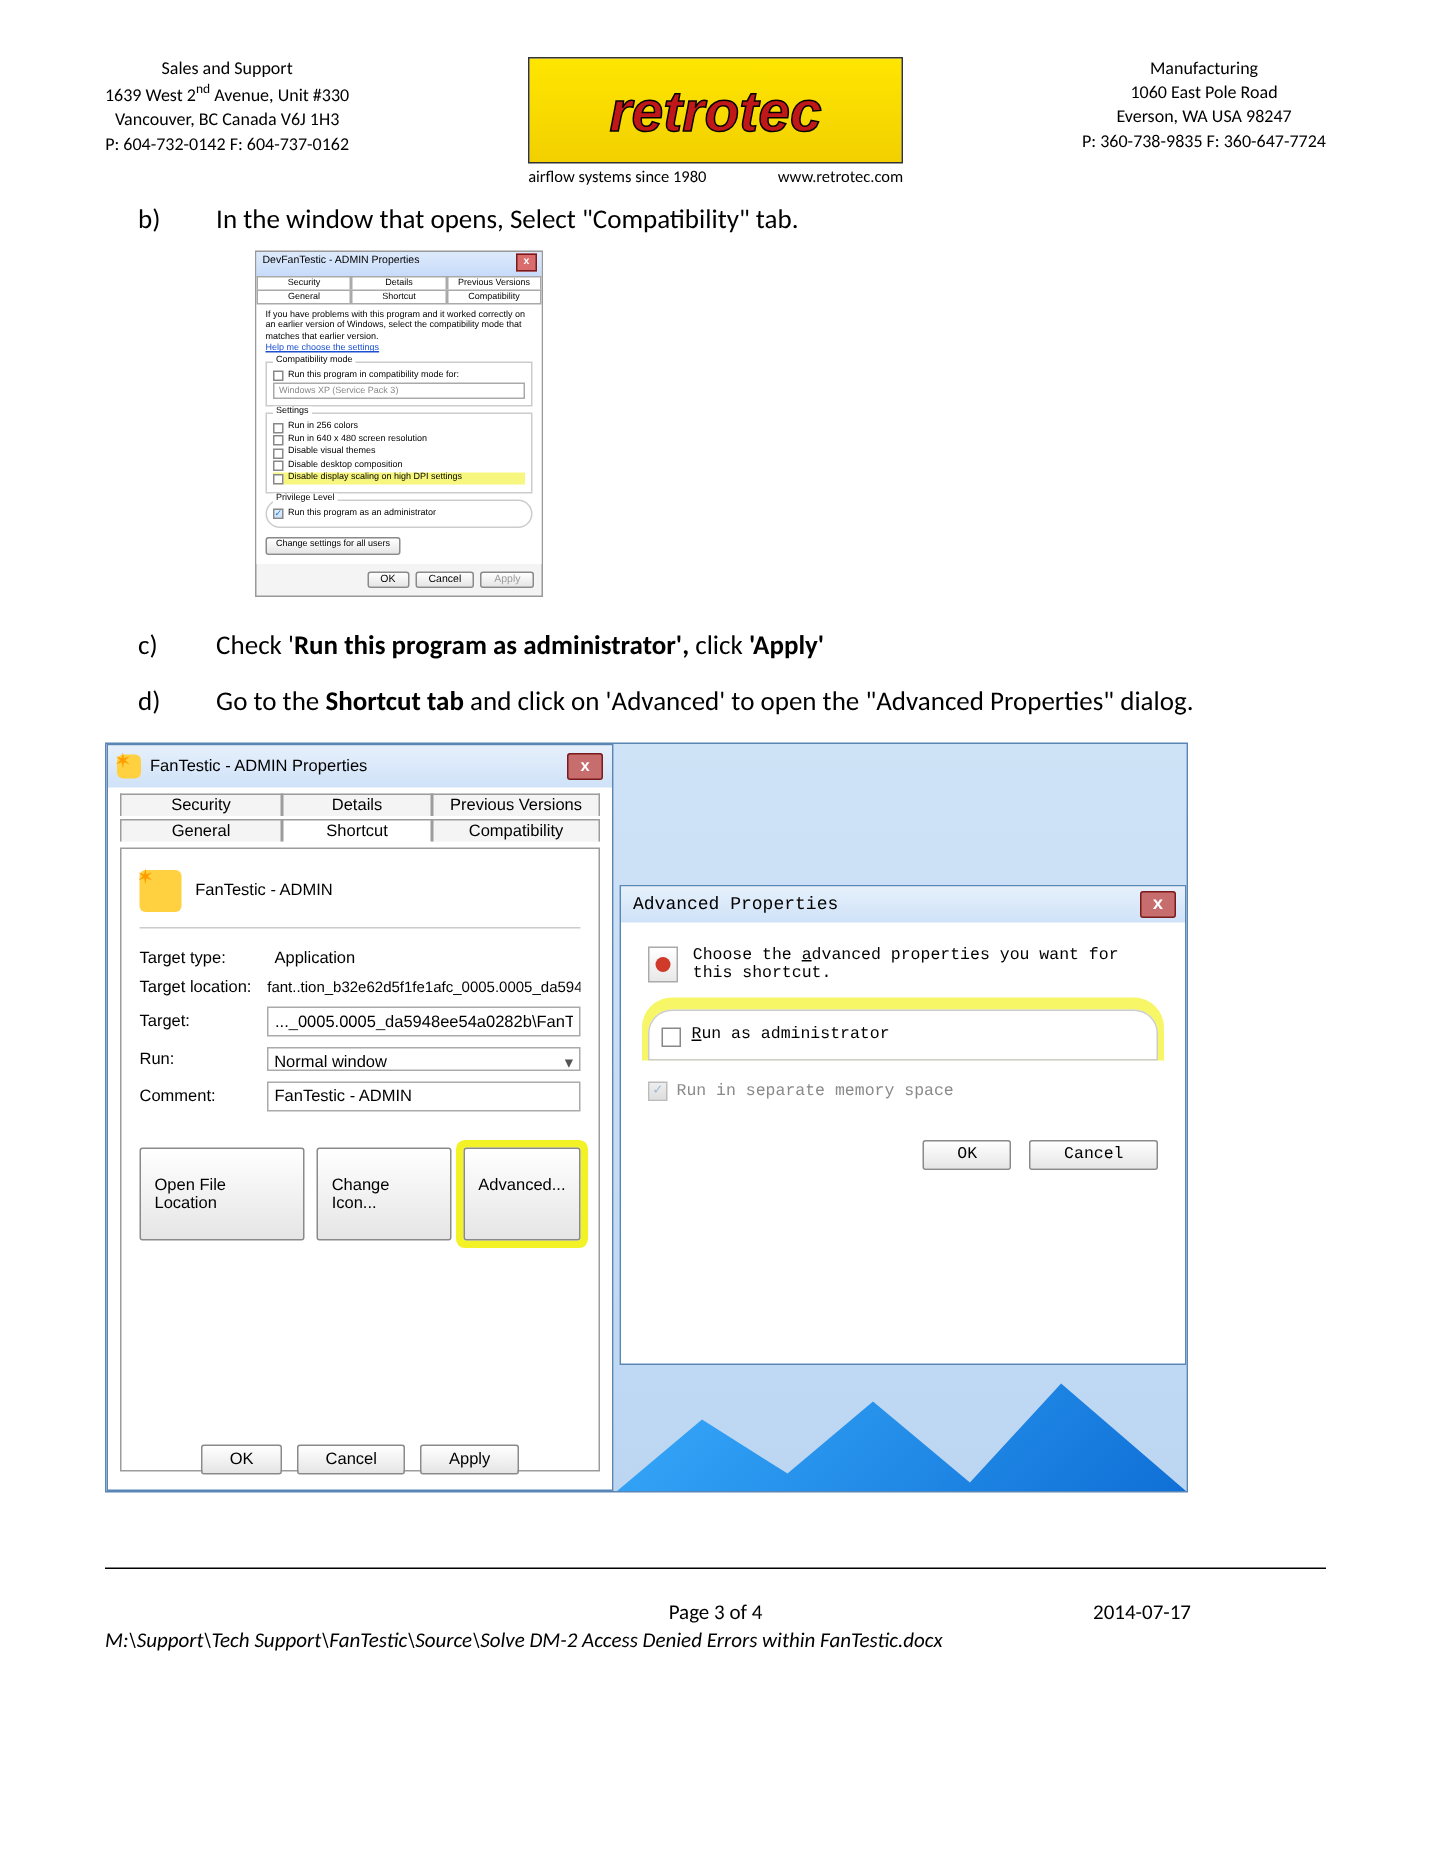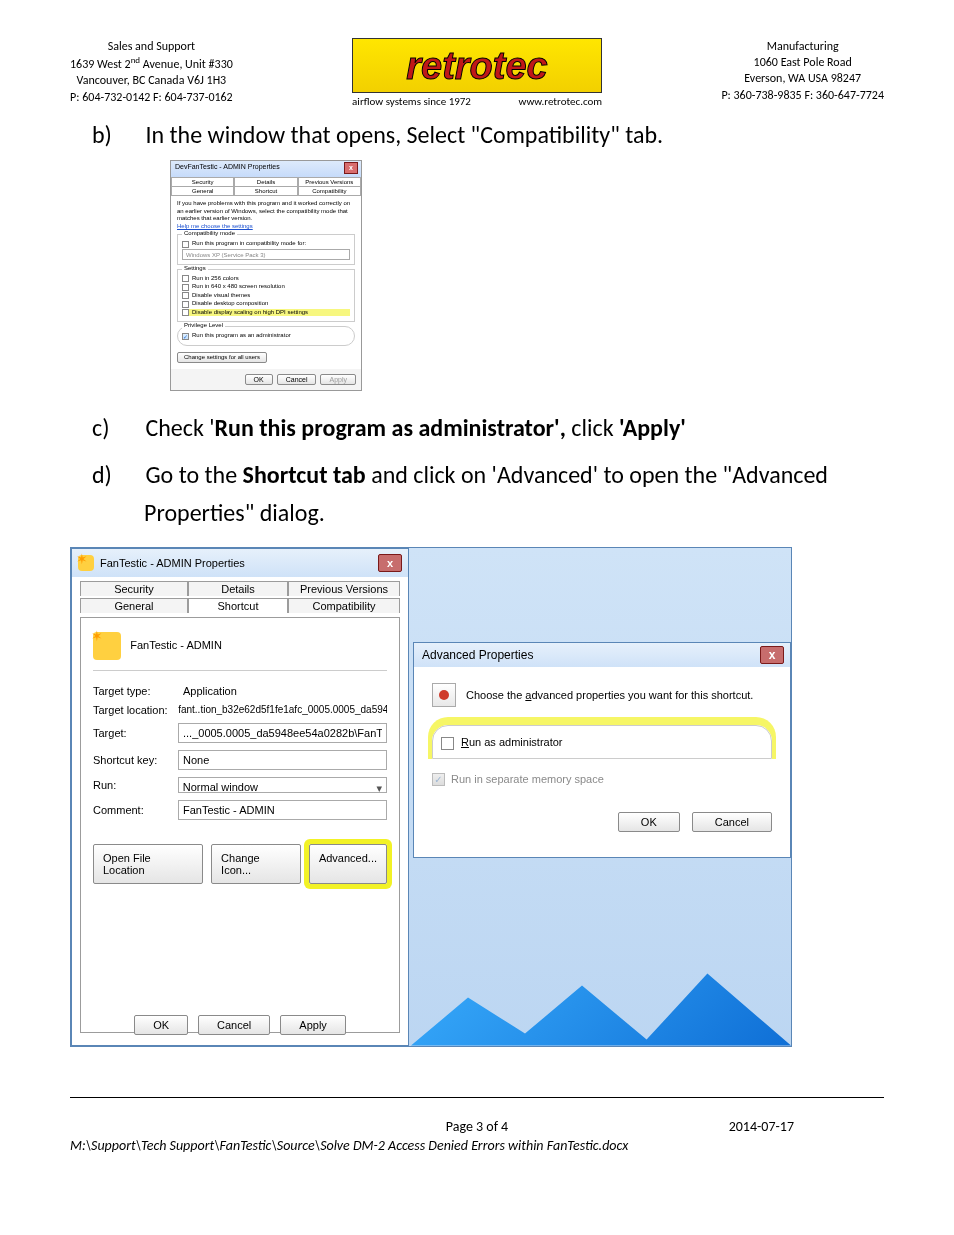--- a/index.html
+++ b/index.html
@@ -2,25 +2,25 @@
 <html><head>
 <meta charset="utf-8">
 <style>
   * { box-sizing: border-box; margin: 0; padding: 0; }
   body { font-family: Calibri, Arial, sans-serif; font-size: 14px; color: #000; background: #fff; width: 954px; padding: 38px 70px 20px 70px; }
   
   .hdr { display: flex; justify-content: space-between; align-items: flex-start; margin-bottom: 8px; }
   .hdr .col { font-size: 12px; line-height: 1.35; text-align: center; }
   .sup { font-size: 9px; vertical-align: super; }
   .logo-block { display:flex; flex-direction:column; align-items:center; }
-  .logo { width: 250px; height: 55px; background: linear-gradient(#ffe600,#f2d000); border: 1px solid #333; display:flex; align-items:center; justify-content:center; }
+  .logo { width: 250px; height: 71px; background: linear-gradient(#ffe600,#f2d000); border: 1px solid #333; display:flex; align-items:center; justify-content:center; }
   .logo svg text { font-family: Arial Black, Arial; font-weight: 900; font-style: italic; }
   .logo-sub { font-size: 11px; display:flex; justify-content:space-between; width:250px; margin-top:2px;}
   
-  .step { font-size: 24px; line-height:1.6; margin: 8px 0 6px 60px; text-indent: -26px; padding-left: 14px;}
+  .step { font-size: 18px; line-height:1.6; margin: 8px 0 6px 60px; text-indent: -26px; padding-left: 14px;}
   .step .lab { display:inline-block; width: 22px; }
   .thin-rule { border-top:1px solid #000; margin-top:360px; }
   .footer { font-size: 14px; text-align: center; margin-top: 3px;}
   .footer-right { position: absolute; right: 90px; }
   .foot-wrap { position: relative; margin-top: 20px; }
   .path { font-size:14px; margin-top:2px;font-style:italic;}
   
   .compat-dlg { width: 192px; margin: 6px 0 18px 100px; border:1px solid #999; font-size:6.5px; font-family: Tahoma, Arial; background:#f4f4f4; }
   .compat-dlg .ttl { height:16px; background:linear-gradient(#ddeafb,#c6dbfa); color:#000; padding:2px 4px; position:relative; font-size:7px;}
   .compat-dlg .ttl .x { position:absolute; right:3px; top:1px; width:14px; height:12px; background:#d96d6d; border:1px solid #7a1a1a; color:#fff; text-align:center; line-height:10px; font-weight:bold; }
@@ -56,26 +56,26 @@
   .props .pane { border:1px solid #9c9c9c; margin:0 8px 8px 8px; padding:14px 12px 10px 12px; height:416px; position:relative; background:#fff;}
   .props .icon { width:28px; height:28px; display:inline-block; background:#ffd040; border-radius:4px; position:relative; vertical-align:middle;}
   .props .icon::before { content:"✶"; position:absolute; top:-4px; left:-2px; color:#ff9c00; font-size:14px;}
   .props .icon-title { border-bottom:1px solid #ccc; padding-bottom:10px; margin-bottom:14px;}
   .props .row { display:flex; align-items:center; margin:7px 0; gap:8px;}
   .props .row .k { width:82px; white-space:nowrap; }
   .props input.textin { border:1px solid #aaa; height:20px; width:222px; padding:0 4px; font-family:inherit; font-size:11px; background:#fff;}
   .props .runsel { border:1px solid #aaa; height:16px; width:222px; padding:0 16px 0 4px; position:relative; background:#fff; line-height:18px;}
   .props .runsel::after { content:"▾"; position:absolute; right:4px; top:1px; color:#555;}
   .props .btnrow2 { display:flex; gap:8px; margin-top:24px;}
-  .props .btn { font-size:11px; padding:7px 9px;}
+  .props .btn { font-size:11px; padding:18px 9px;}
   .props .mainbtns { position:absolute; bottom:10px; left:0; right:0; display:flex; justify-content:center; gap:10px;}
   .props .mainbtns .btn { padding:3px 18px; }
   .hlbtn { box-shadow: 0 0 0 5px rgba(240,240,0,0.85); border-radius:3px;}
   
-  .adv { left:342px; top:94px; width:378px; height:216px; border:1px solid #5a86b6; background:#fff; }
+  .adv { left:342px; top:94px; width:378px; height:320px; border:1px solid #5a86b6; background:#fff;font-family:Liberation Mono, monospace; }
   .adv .titlebar { height:24px; background:linear-gradient(#e6f0fb,#cfe2f8); display:flex; align-items:center; padding:0 8px; position:relative; font-size:12px;}
   .adv .titlebar .x { position:absolute; right:6px; top:3px; width:24px; height:18px; background:#c76d6d; border:1px solid #7a1a1a; color:#fff; display:flex; align-items:center; justify-content:center; font-weight:bold; border-radius:2px;}
   .adv .body2 { padding:16px 18px 12px 18px; font-size:11px;}
   .adv .lead { display:flex; align-items:center; gap:10px; margin-bottom:18px;}
   .adv .leadicon { width:24px; height:24px; border:1px solid #aaa; background:linear-gradient(#fff,#e8e8e8); display:flex; align-items:center; justify-content:center;}
   .adv .leadicon .r { width:10px; height:10px; background:#cf3a2a; border-radius:50%;}
   .adv .grpbox { border:1px solid #ccc; padding:10px 10px 10px 28px; position:relative; margin-bottom:14px;}
   .adv .grpbox .chkb { position:absolute; left:8px; top:11px; width:13px; height:13px; border:1px solid #888; background:#fff;}
   .adv .chkline { display:flex; align-items:center; gap:6px; color:#8a8a8a;}
   .adv .chkline .chkb2 { width:13px; height:13px; border:1px solid #bbb; background:linear-gradient(#eeeeee,#dddddd);}
@@ -97,21 +97,21 @@
     <div>Vancouver, BC Canada V6J 1H3</div>
     <div>P: 604-732-0142 F: 604-737-0162</div>
   </div>
   <div class="logo-block">
     <div class="logo">
       <svg width="240" height="50">
           <text x="120" y="38" text-anchor="middle" fill="#c01818" stroke="#000" stroke-width="1" font-size="38">retrotec</text>
         </svg>
     </div>
     <div class="logo-sub">
-      <span>airflow systems since 1972</span>
+      <span>airflow systems since 1980</span>
       <span>www.retrotec.com</span>
     </div>
   </div>
   <div class="col">
     <div>Manufacturing</div>
     <div>1060 East Pole Road</div>
     <div>Everson, WA USA 98247</div>
     <div>P: 360-738-9835 F: 360-647-7724</div>
   </div>
 </div>
@@ -226,24 +226,20 @@
         </div>
       <div class="row">
           <span class="k">Target location:</span>
           <span style="font-size:10px;white-space:nowrap;overflow:hidden;width:222px;">fant..tion_b32e62d5f1fe1afc_0005.0005_da5948e</span>
         </div>
       <div class="row">
           <span class="k">Target:</span>
           <input class="textin" value="..._0005.0005_da5948ee54a0282b\FanTestic.exe" style="">
         </div>
       <div class="row">
-          <span class="k">Shortcut key:</span>
-          <input class="textin" value="None" style="">
-        </div>
-      <div class="row">
           <span class="k">Run:</span>
           <div class="runsel">Normal window</div>
         </div>
       <div class="row">
           <span class="k">Comment:</span>
           <input class="textin" value="FanTestic - ADMIN" style="">
         </div>
       <div class="btnrow2">
         <span class="btn">Open File Location</span>
         <span class="btn">Change Icon...</span>

